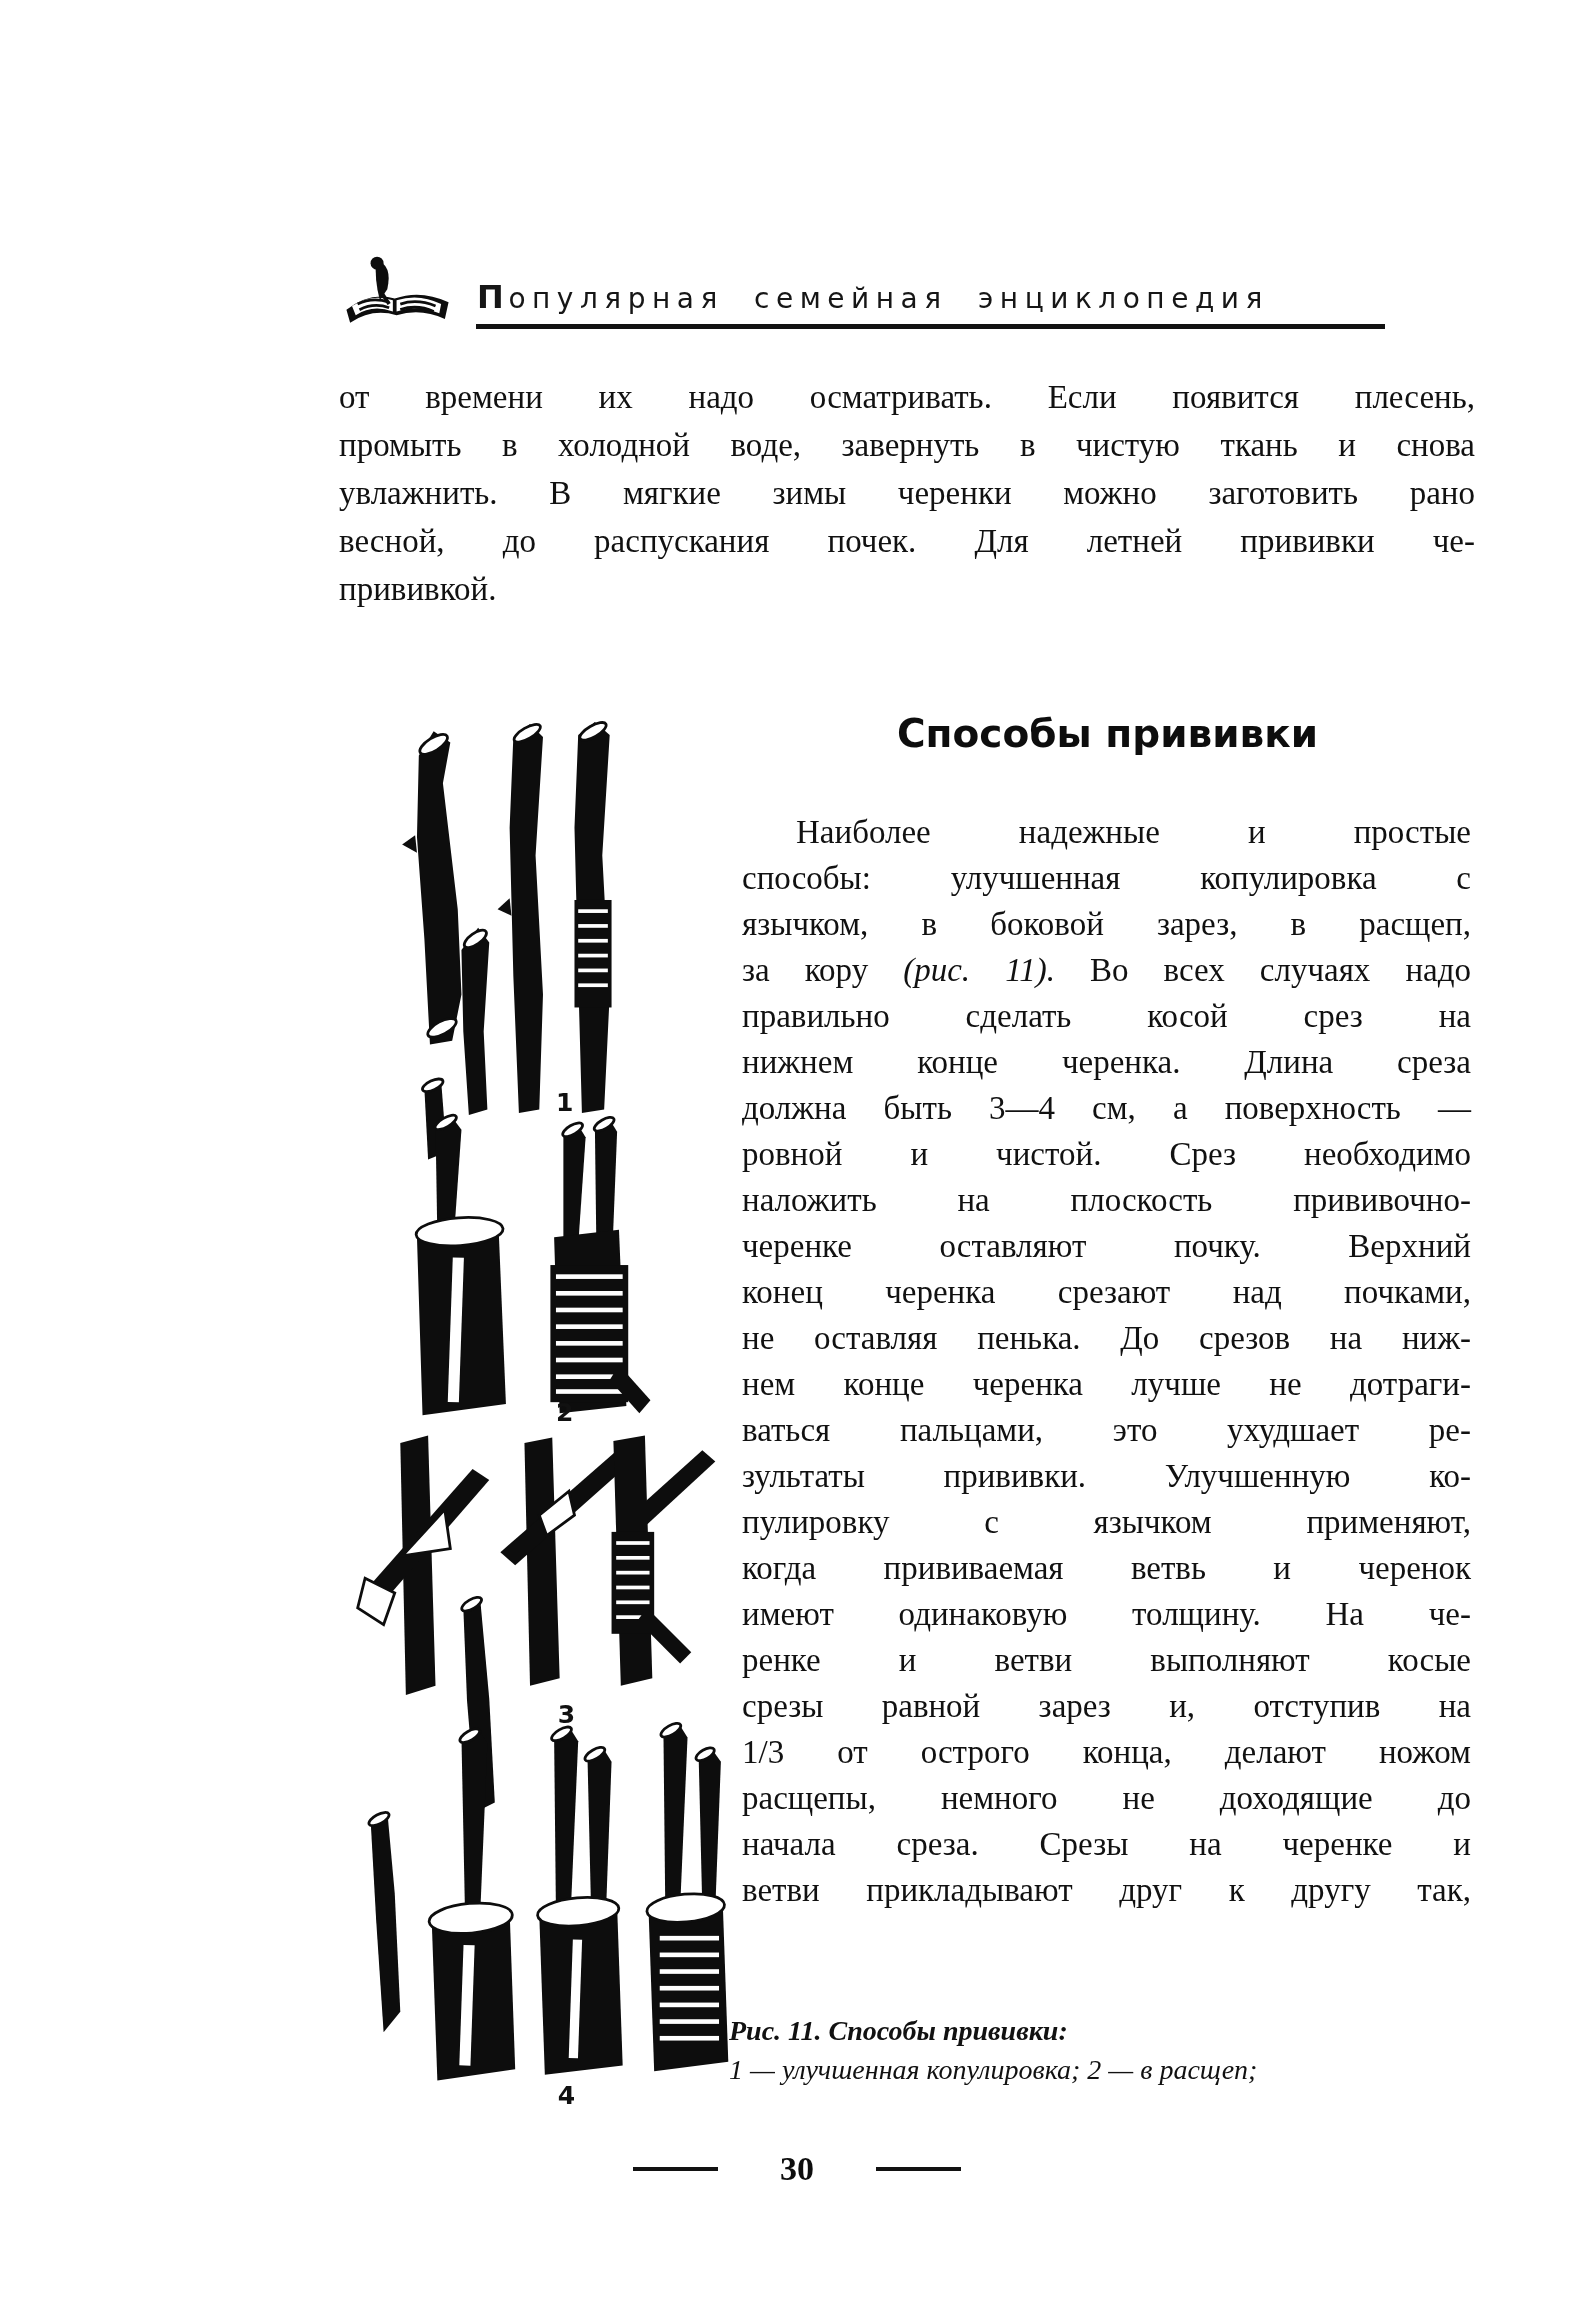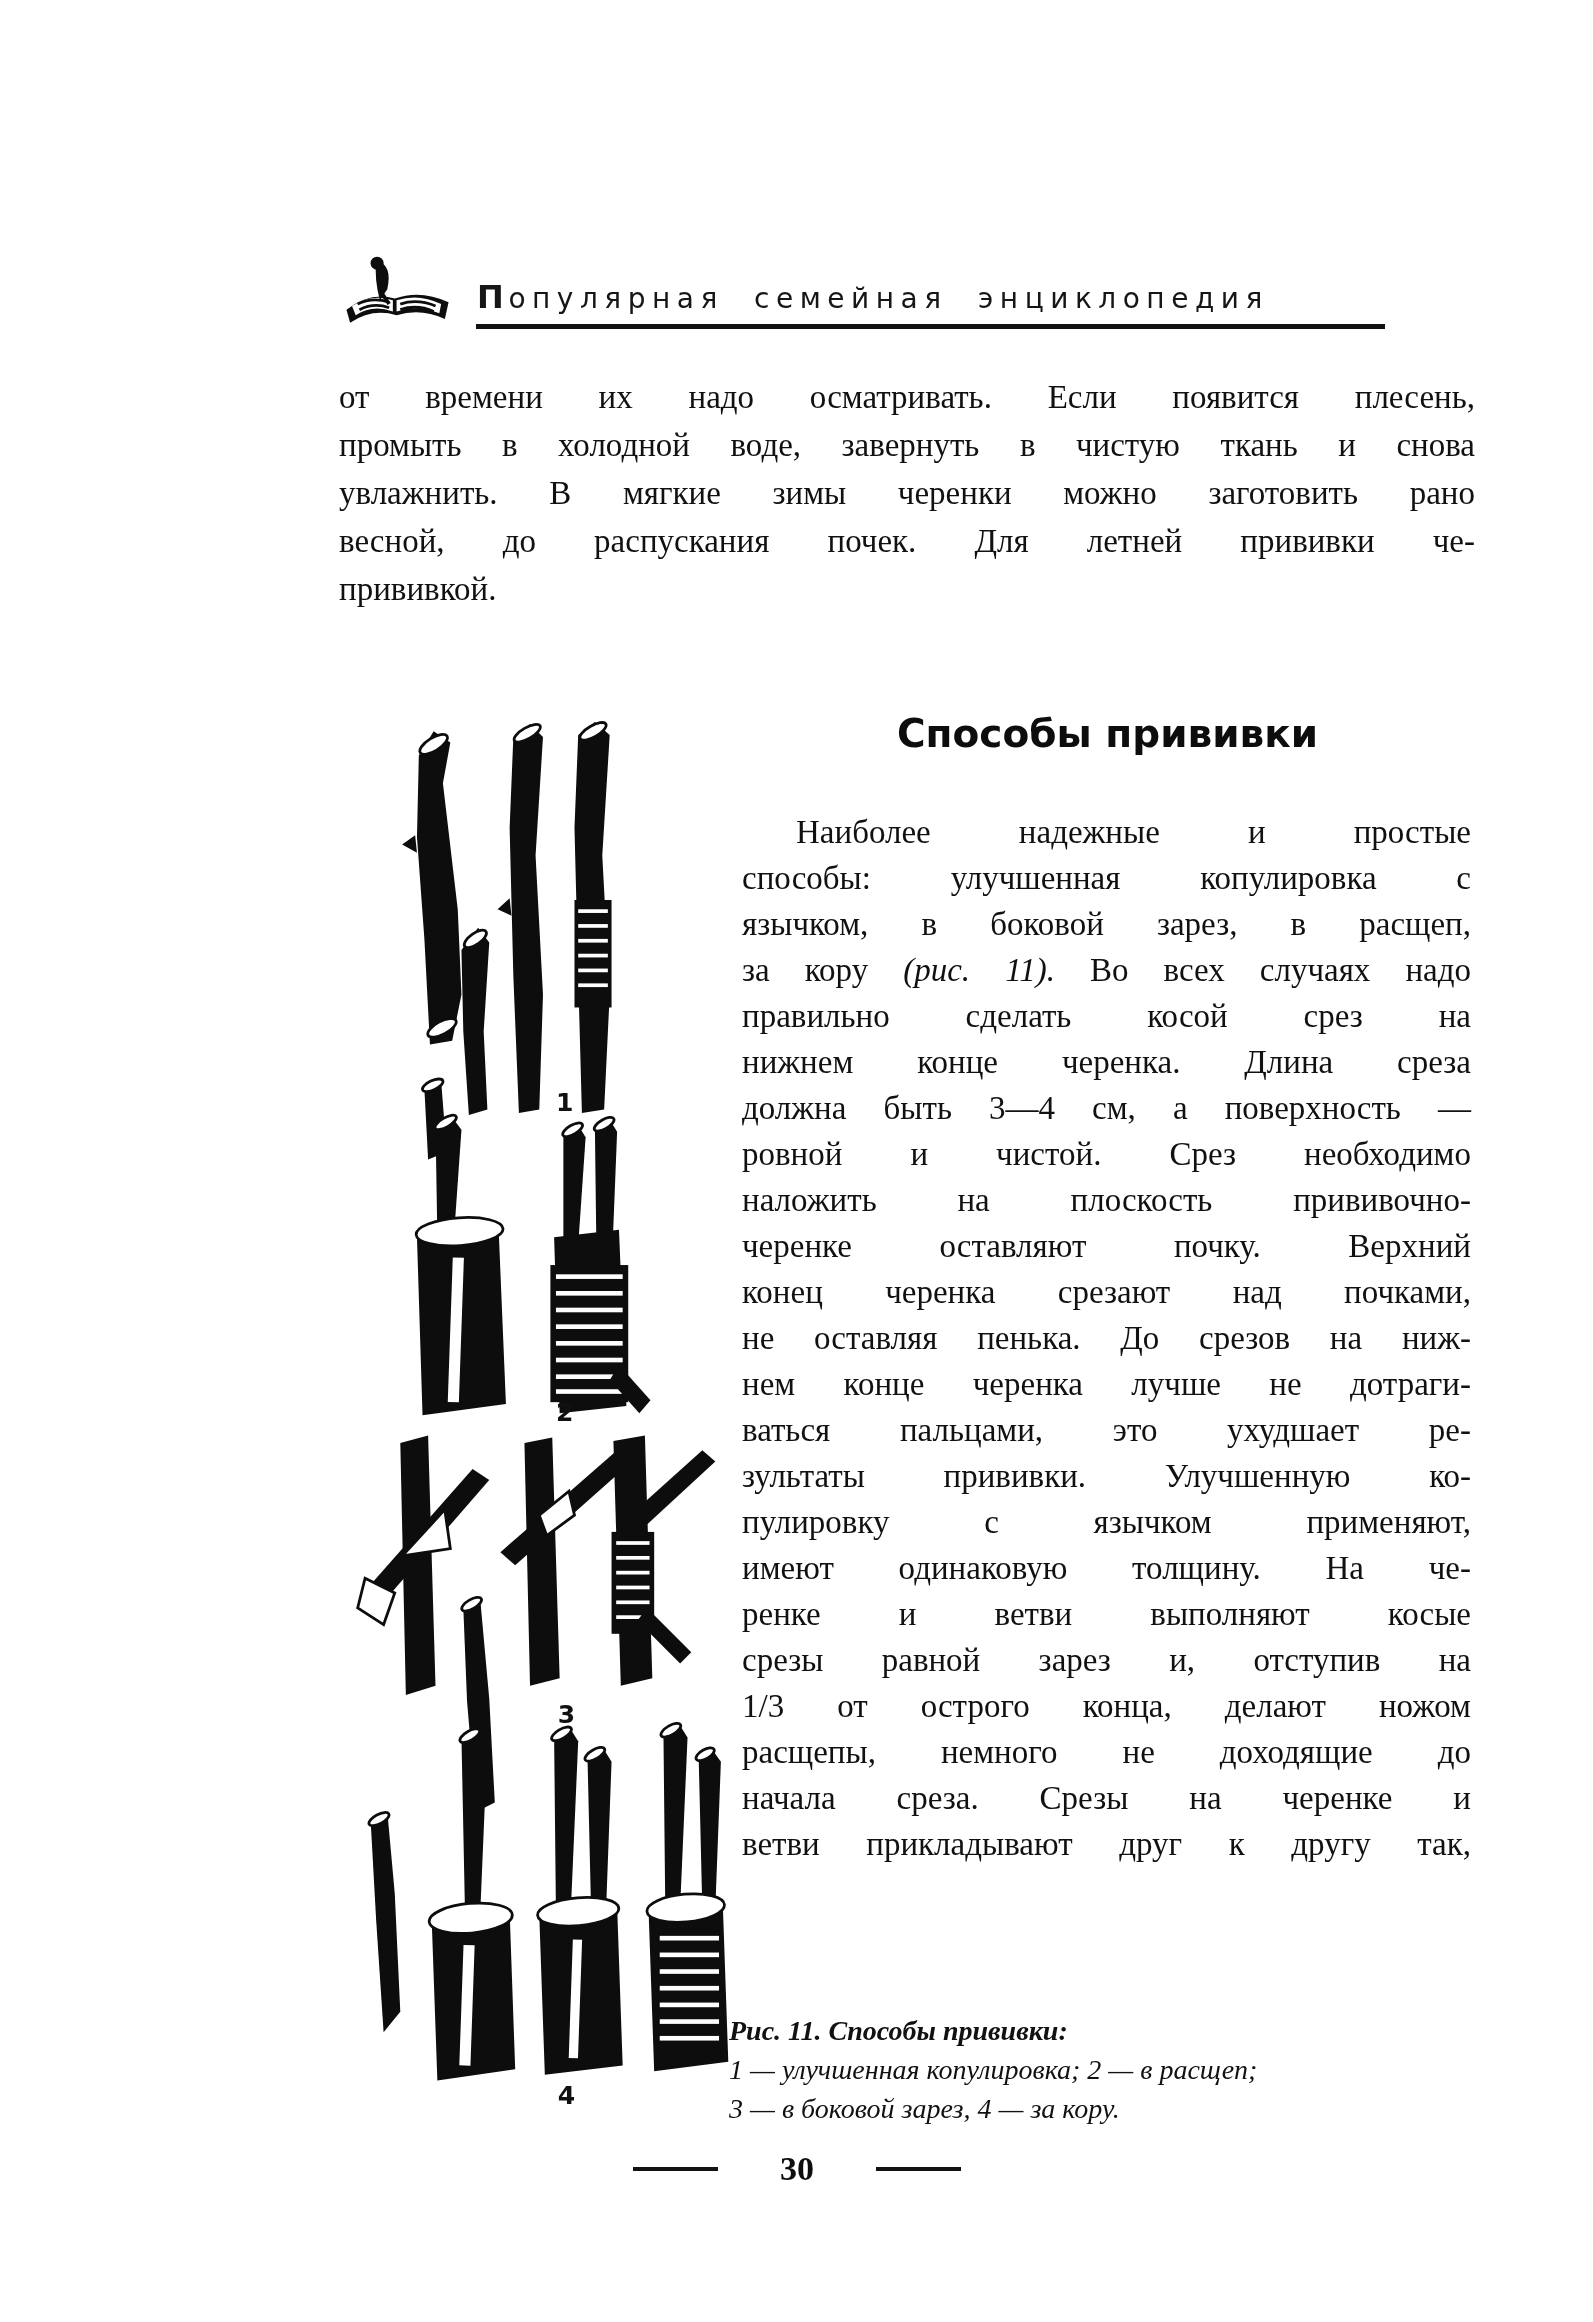--- a/index.html
+++ b/index.html
@@ -218,34 +218,34 @@
       <div class="tline">должна быть 3—4 см, а поверхность —</div>
       <div class="tline">ровной и чистой. Срез необходимо</div>
       <div class="tline">наложить на плоскость прививочно-</div>
       <div class="tline">черенке оставляют почку. Верхний</div>
       <div class="tline">конец черенка срезают над почками,</div>
       <div class="tline">не оставляя пенька. До срезов на ниж-</div>
       <div class="tline">нем конце черенка лучше не дотраги-</div>
       <div class="tline">ваться пальцами, это ухудшает ре-</div>
       <div class="tline">зультаты прививки. Улучшенную ко-</div>
       <div class="tline">пулировку с язычком применяют,</div>
+      <div class="tline">когда прививаемая ветвь и черенок</div>
       <div class="tline">имеют одинаковую толщину. На че-</div>
       <div class="tline">ренке и ветви выполняют косые</div>
       <div class="tline">срезы равной зарез и, отступив на</div>
       <div class="tline">1/3 от острого конца, делают ножом</div>
       <div class="tline">расщепы, немного не доходящие до</div>
       <div class="tline">начала среза. Срезы на черенке и</div>
       <div class="tline">ветви прикладывают друг к другу так,</div>
     </div>
 
   <div id="caption">
     <div class="cap-title">Рис. 11. Способы прививки:</div>
     <div>
         <div>1 — улучшенная копулировка; 2 — в расщеп;</div>
-        <div>3 — в боковой зарез, 4 — за кору.</div>
       </div>
   </div>
 
   <div id="footer">
     <div class="pg-dash"></div>
     <div id="pg-num">30</div>
     <div class="pg-dash"></div>
   </div>
 
 </div>

